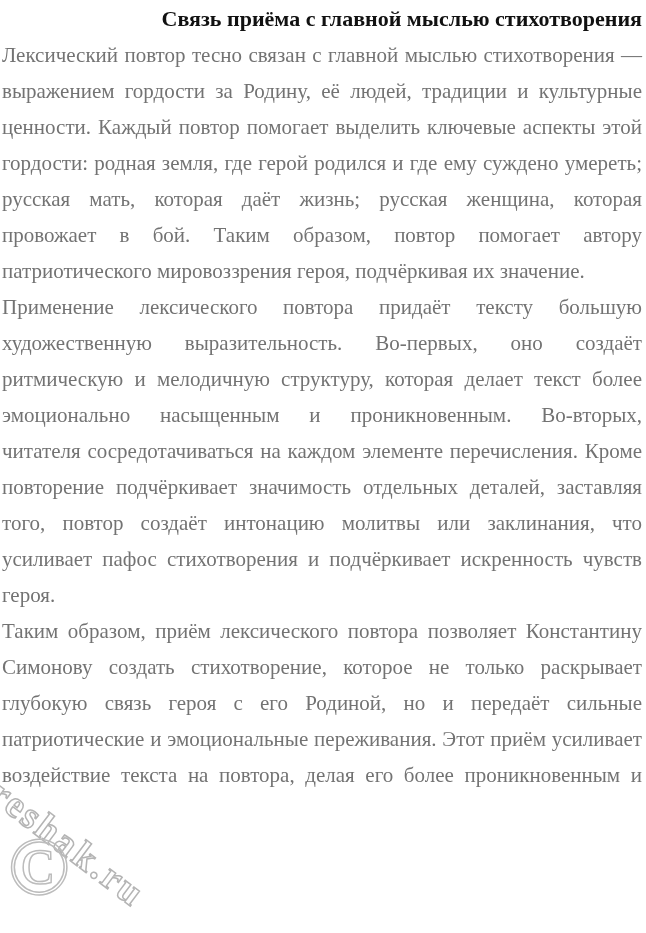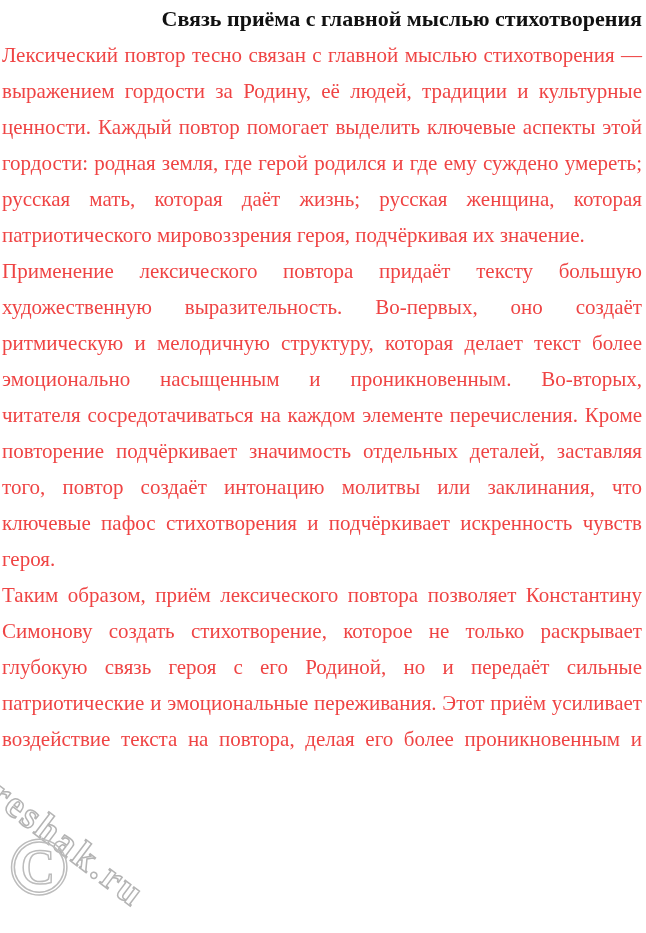--- a/index.html
+++ b/index.html
@@ -37,21 +37,21 @@
     text-align: right;
   }
   .paragraph {
     margin: 0;
   }
   .line {
     font-size: 21px;
     line-height: 36px;
     text-align: justify;
     text-align-last: justify;
-    color: #ef4444;
+    color: #737373;
   }
   .line.last {
     text-align-last: left;
     font-family: Liberation Serif, serif;
   }
   
   .watermark {
     position: absolute;
     left: 0;
     top: 0;
@@ -94,33 +94,34 @@
 
   <div class="content">
     <h1 class="heading">Связь приёма с главной мыслью стихотворения</h1>
 
     <div class="paragraph">
         <div class="line">Лексический повтор тесно связан с главной мыслью стихотворения —</div>
         <div class="line">выражением гордости за Родину, её людей, традиции и культурные</div>
         <div class="line">ценности. Каждый повтор помогает выделить ключевые аспекты этой</div>
         <div class="line">гордости: родная земля, где герой родился и где ему суждено умереть;</div>
         <div class="line">русская мать, которая даёт жизнь; русская женщина, которая</div>
+        <div class="line">провожает в бой. Таким образом, повтор помогает автору</div>
         <div class="line last">патриотического мировоззрения героя, подчёркивая их значение.</div>
       </div>
 
 
     <div class="paragraph">
         <div class="line">Применение лексического повтора придаёт тексту большую</div>
         <div class="line">художественную выразительность. Во-первых, оно создаёт</div>
         <div class="line">ритмическую и мелодичную структуру, которая делает текст более</div>
         <div class="line">эмоционально насыщенным и проникновенным. Во-вторых,</div>
         <div class="line">читателя сосредотачиваться на каждом элементе перечисления. Кроме</div>
         <div class="line">повторение подчёркивает значимость отдельных деталей, заставляя</div>
         <div class="line">того, повтор создаёт интонацию молитвы или заклинания, что</div>
-        <div class="line">ключевые пафос стихотворения и подчёркивает искренность чувств</div>
+        <div class="line">усиливает пафос стихотворения и подчёркивает искренность чувств</div>
         <div class="line last">героя.</div>
       </div>
 
     <div class="paragraph">
         <div class="line">Таким образом, приём лексического повтора позволяет Константину</div>
         <div class="line">Симонову создать стихотворение, которое не только раскрывает</div>
         <div class="line">глубокую связь героя с его Родиной, но и передаёт сильные</div>
         <div class="line">патриотические и эмоциональные переживания. Этот приём усиливает</div>
         <div class="line">воздействие текста на повтора, делая его более проникновенным и</div>
       </div>

